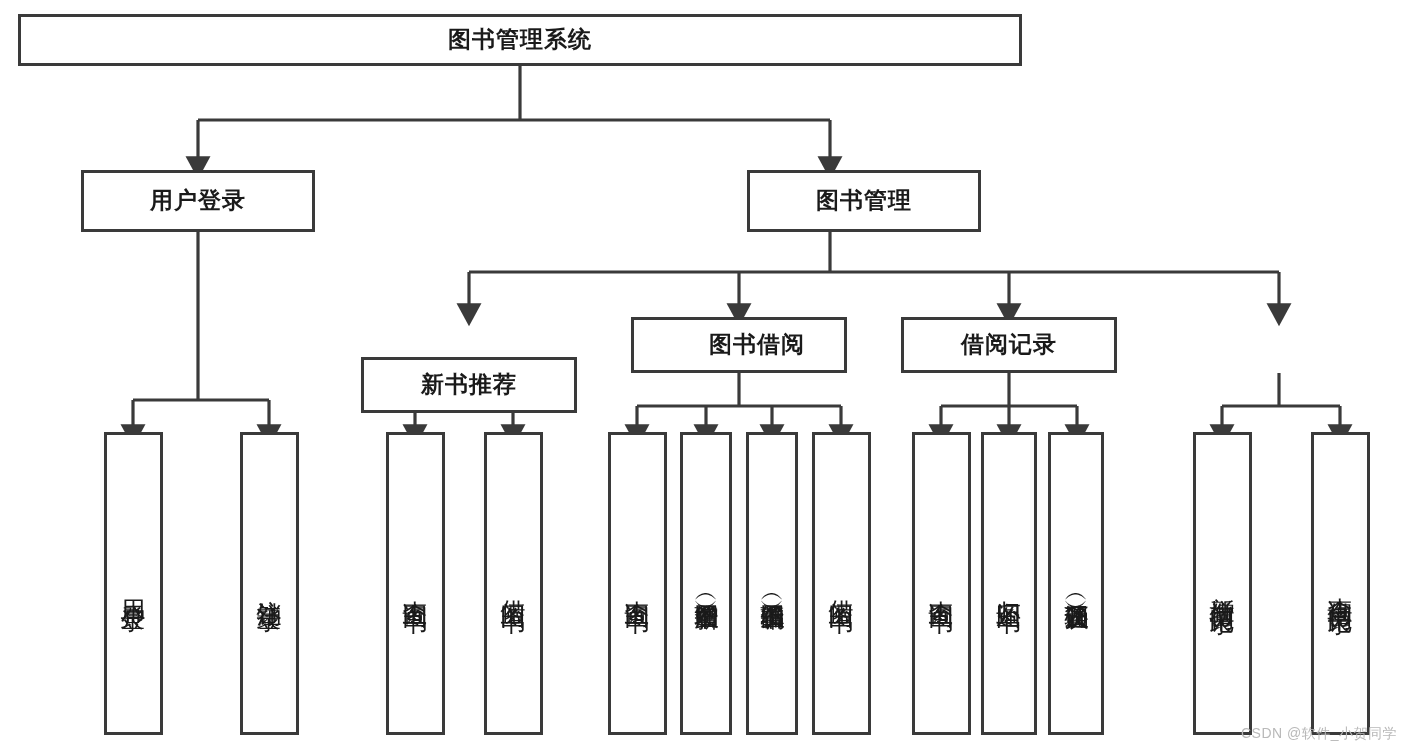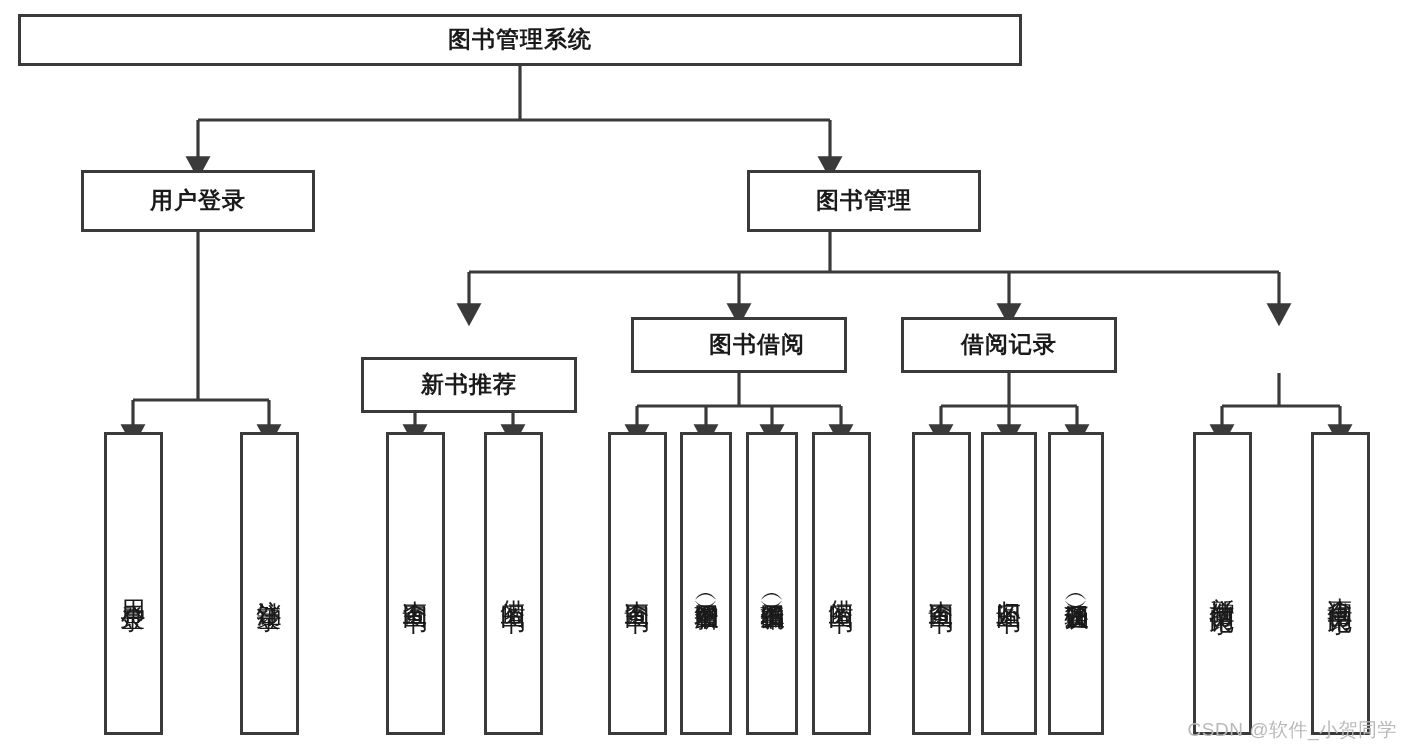--- a/index.html
+++ b/index.html
@@ -52,21 +52,21 @@
   }
   .node.leaf .label {
     writing-mode: vertical-rl;
     text-orientation: upright;
     display: block;
   }
   .watermark {
     position: absolute;
     right: 8px;
     bottom: 4px;
-    font-size: 19px;
+    font-size: 14px;
     color: #b9b9b9;
     letter-spacing: 0.5px;
     white-space: nowrap;
   }
 </style>
 </head>
 <body>
 
 <div id="diagram">
 

